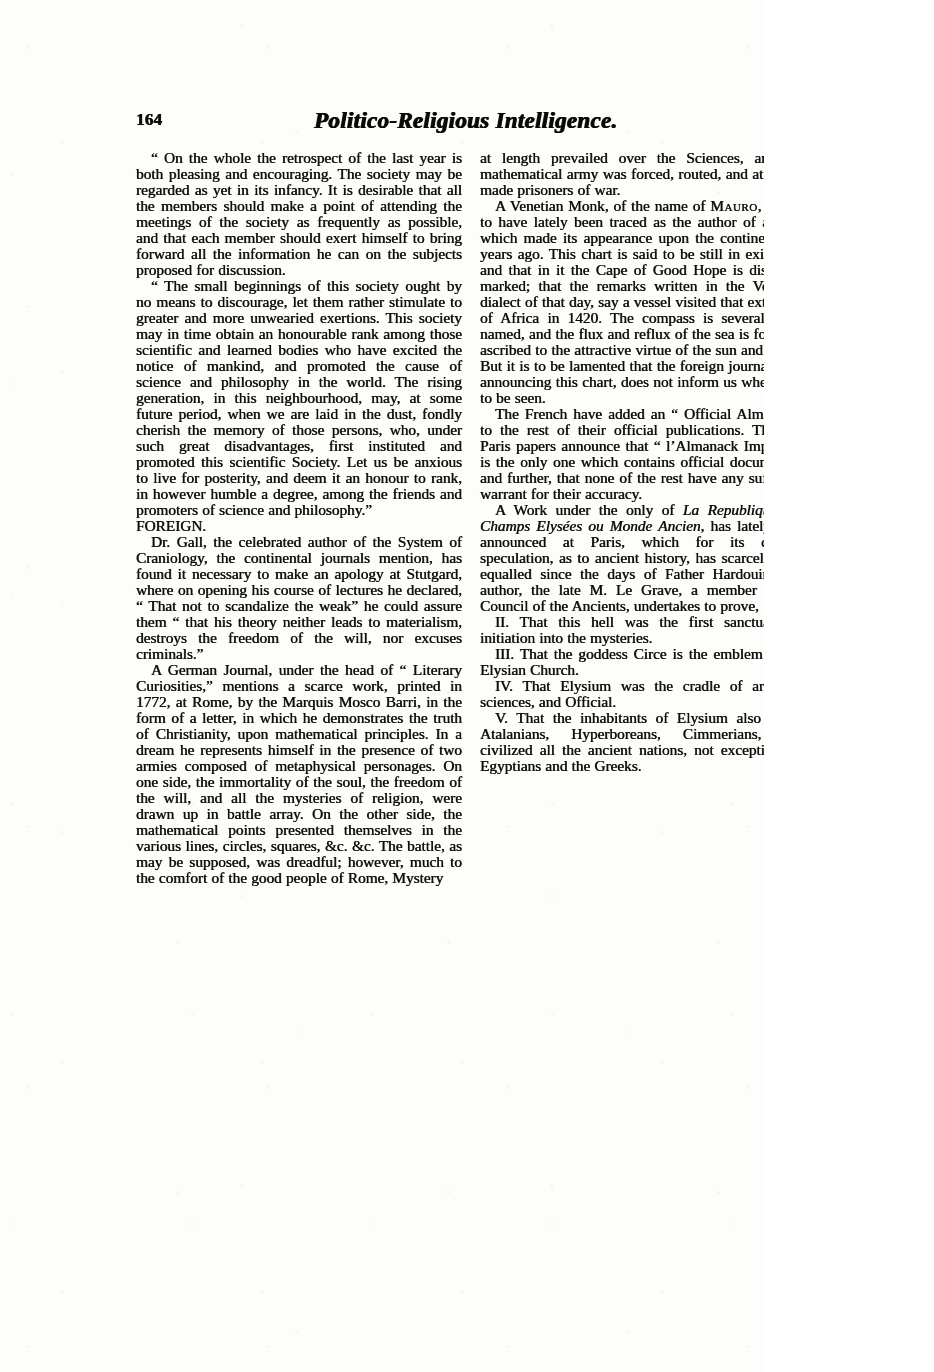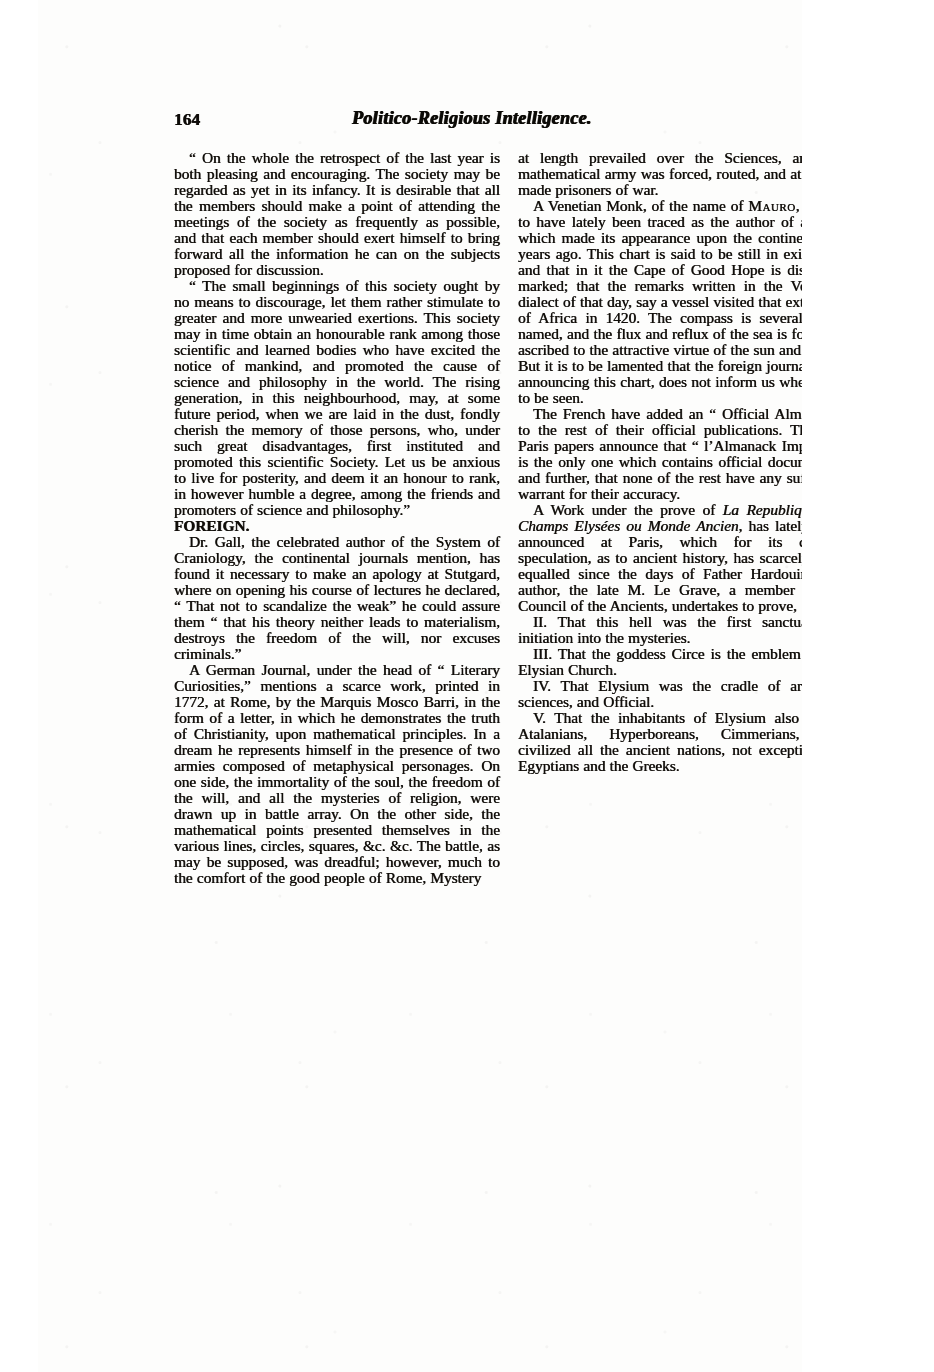--- a/index.html
+++ b/index.html
@@ -11,21 +11,20 @@
   body {
     font-family: "Liberation Serif", "DejaVu Serif", serif;
   }
   .page {
     position: relative;
     width: 764px;
     height: 1372px;
     background: #fdfdfc;
     overflow: hidden;
     box-sizing: border-box;
-    margin-left: 38px;
   }
   
   .page::before {
     content: "";
     position: absolute;
     inset: 0;
     pointer-events: none;
     background-image:
       radial-gradient(circle at 12% 18%, rgba(60,55,45,.05) 0 1px, transparent 2px),
       radial-gradient(circle at 78% 9%, rgba(60,55,45,.05) 0 1px, transparent 2px),
@@ -56,21 +55,21 @@
     letter-spacing: .2px;
     color: #0d0b08;
     text-shadow: .5px .3px 0 #191510, -.3px .2px 0 rgba(20,16,10,.55);
   }
   .runtitle {
     position: absolute;
     left: 178px;
     top: 0px;
     font-style: italic;
     font-weight: bold;
-    font-size: 18px;
+    font-size: 23px;
     letter-spacing: .3px;
     color: #0a0906;
     text-shadow: .7px .4px 0 #141009, -.5px .3px 0 rgba(18,14,9,.7), .3px -.4px 0 rgba(18,14,9,.45);
   }
 
   
   .cols {
     position: absolute;
     left: 136px;
     top: 150px;
@@ -100,21 +99,21 @@
   .col p.noind { text-indent: 0; }
   .col p.last { text-align-last: left; }
 
   .head-foreign {
     margin: 0;
     font-size: 13.2px;
     line-height: 19.35px;
     text-align: center;
     font-variant: small-caps;
     letter-spacing: 1.1px;
-    font-weight: bold;
+    font-weight: normal;
     color: #0d0b08;
     text-shadow: .4px .25px 0 rgba(16,12,8,.7);
   }
 
   .sc { font-variant: small-caps; letter-spacing: .5px; }
   .it { font-style: italic; }
 
   
   .inky {
     color: #050403;
@@ -152,21 +151,21 @@
 
       <p class="noind inky">at length prevailed over the Sciences, and the mathematical army was forced, routed, and at length made prisoners of war.</p>
 
       <p class="ind">
         <span>A Venetian Monk, of the name of </span><span class="sc">Mauro</span><span>, is said to have lately been traced as the author of a chart which made its appearance upon the continent 350 years ago. This chart is said to be still in existence, and that in it the Cape of Good Hope is distinctly marked; that the remarks written in the Venetian dialect of that day, say a vessel visited that extremity of Africa in 1420. The compass is several times named, and the flux and reflux of the sea is formally ascribed to the attractive virtue of the sun and moon. But it is to be lamented that the foreign journalist, in announcing this chart, does not inform us where it is to be seen.</span>
       </p>
 
       <p class="ind">The French have added an “ Official Almanack” to the rest of their official publications. The late Paris papers announce that “ l’Almanack Imperial,” is the only one which contains official documents ; and further, that none of the rest have any sufficient warrant for their accuracy.</p>
 
       <p class="ind">
-        <span>A Work under the prove of </span><span class="it">La Republique des Champs Elysées ou Monde Ancien</span><span>, has lately been announced at Paris, which for its curious speculation, as to ancient history, has scarcely been equalled since the days of Father Hardouin. The author, the late M. Le Grave, a member of the Council of the Ancients, undertakes to prove,</span>
+        <span>A Work under the only of </span><span class="it">La Republique des Champs Elysées ou Monde Ancien</span><span>, has lately been announced at Paris, which for its curious speculation, as to ancient history, has scarcely been equalled since the days of Father Hardouin. The author, the late M. Le Grave, a member of the Council of the Ancients, undertakes to prove,</span>
       </p>
 
 
       <p class="ind">
         <span>II.</span>
         <span>That this hell was the first sanctuary of initiation into the mysteries.</span>
       </p>
 
       <p class="ind">
         <span>III.</span>

